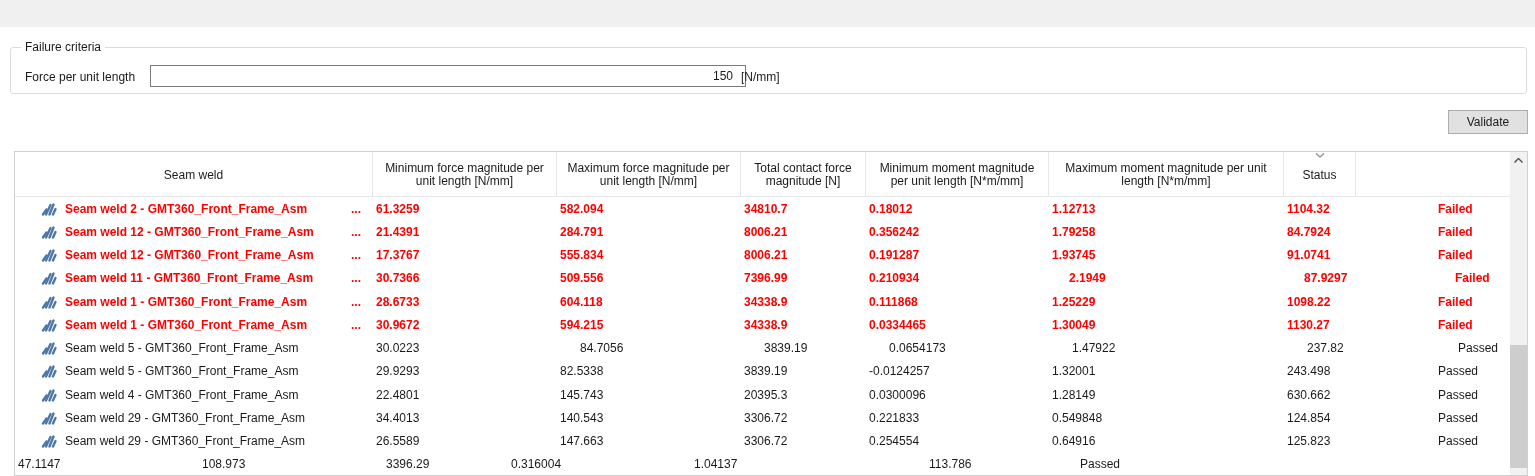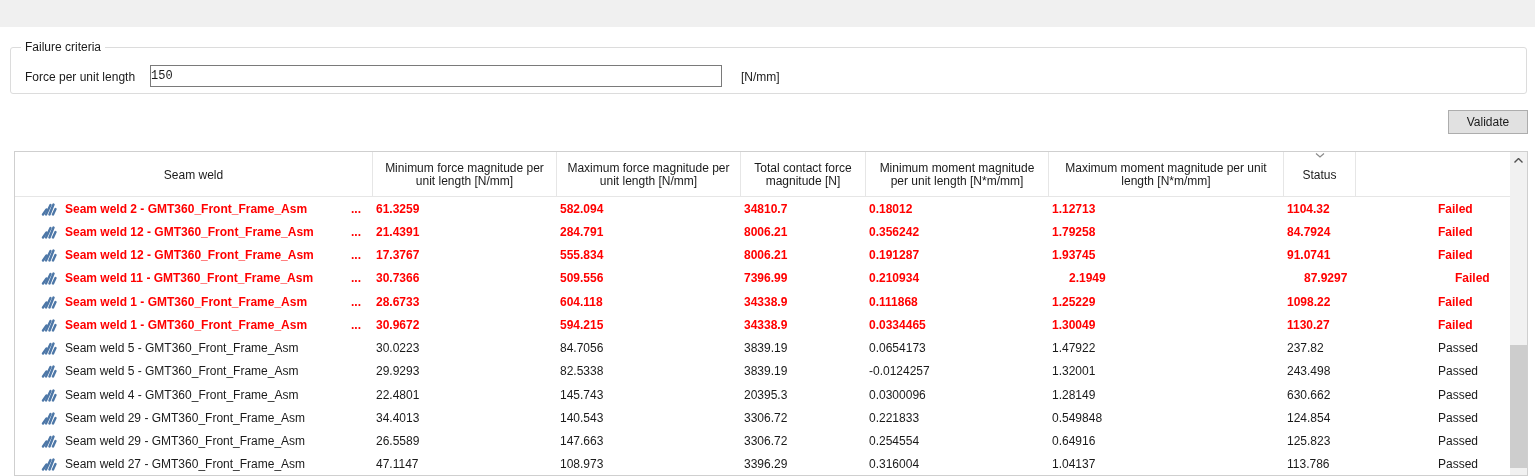--- a/index.html
+++ b/index.html
@@ -14,21 +14,21 @@
        padding:0 13px;white-space:nowrap;cursor:default;}
   .tab.active{top:2px;height:25px;background:#ffffff;border:1px solid #d9d9d9;border-bottom:none;z-index:3;}
   .tab.inactive{top:5px;height:22px;background:#f1f1f1;border:1px solid #d9d9d9;border-bottom:none;z-index:2;}
   
   .content{position:absolute;top:27px;left:0;right:0;bottom:0;background:#ffffff;}
   .groupbox{position:absolute;left:10px;top:20px;width:1517px;height:47px;
             border:1px solid #dcdcdc;border-radius:3px;box-sizing:border-box;}
   .groupbox-legend{position:absolute;left:10px;top:-8px;background:#ffffff;padding:0 4px;line-height:14px;}
   .fc-label{position:absolute;left:25px;top:43px;}
   .fc-input{position:absolute;left:150px;top:38px;width:570px;height:20px;box-sizing:content-box;
-            border:1px solid #7a7a7a;padding:0 0;font-family:Liberation Mono, monospace;font-size:12px;color:#1a1a1a;}
+            border:1px solid #7a7a7a;padding:0 12px;font-family:Liberation Sans, sans-serif;font-size:12px;color:#1a1a1a;text-align:right;}
   .fc-unit{position:absolute;left:741px;top:43px;}
   .validate-btn{position:absolute;left:1448px;top:83px;width:80px;height:24px;
                 background:var(--btn-bg,#e1e1e1);border:1px solid #adadad;
                 font-family:"Liberation Sans",sans-serif;font-size:12px;color:#1a1a1a;}
   
   .rtable{position:absolute;left:14px;top:124px;width:1514px;height:325px;box-sizing:border-box;
           border:1px solid #cfcfcf;background:#ffffff;overflow:hidden;}
   .thead{display:flex;height:44px;border-bottom:1px solid #e6e6e6;background:#ffffff;}
   .th{box-sizing:border-box;flex:0 0 auto;display:flex;align-items:center;justify-content:center;
       text-align:center;line-height:13px;padding:2px 6px 0 6px;border-right:1px solid #e6e6e6;position:relative;}
@@ -237,21 +237,21 @@
                     <line x1="2" y1="12.5" x2="5.5" y2="7.5"></line>
                     <line x1="5" y1="12.5" x2="9.5" y2="3"></line>
                     <line x1="8.5" y1="12.5" x2="12.5" y2="2.5"></line>
                     <line x1="12" y1="12.5" x2="14.5" y2="7"></line>
                   </g>
                 </svg>
               </span>
               <span>Seam weld 5 - GMT360_Front_Frame_Asm</span>
             </div>
             <div class="cell num" style="width: 184px;">30.0223</div>
-            <div class="cell num" style="width: 184px;">84.7056</div>
+            <div class="cell num" style="width: 184px; margin-left: 20px;">84.7056</div>
             <div class="cell num" style="width: 125px;">3839.19</div>
             <div class="cell num" style="width: 183px;">0.0654173</div>
             <div class="cell num" style="width: 235px;">1.47922</div>
             <div class="cell num" style="width: 154px;">237.82</div>
             <div class="cell status" style="width: 72px;">Passed</div>
           </div>
           <div class="trow">
             <div class="cell name" style="width: 358px;">
               <span class="weld-icon">
                 <svg width="17" height="14" viewBox="0 0 17 14">
@@ -333,33 +333,20 @@
             </div>
             <div class="cell num" style="width: 184px;">26.5589</div>
             <div class="cell num" style="width: 184px;">147.663</div>
             <div class="cell num" style="width: 125px;">3306.72</div>
             <div class="cell num" style="width: 183px;">0.254554</div>
             <div class="cell num" style="width: 235px;">0.64916</div>
             <div class="cell num" style="width: 154px;">125.823</div>
             <div class="cell status" style="width: 72px;">Passed</div>
           </div>
           <div class="trow">
-            <div class="cell name" style="width: 358px;">
-              <span class="weld-icon">
-                <svg width="17" height="14" viewBox="0 0 17 14">
-                  <g fill="none" stroke="currentColor" stroke-width="2.4" stroke-linecap="round">
-                    <line x1="2" y1="12.5" x2="5.5" y2="7.5"></line>
-                    <line x1="5" y1="12.5" x2="9.5" y2="3"></line>
-                    <line x1="8.5" y1="12.5" x2="12.5" y2="2.5"></line>
-                    <line x1="12" y1="12.5" x2="14.5" y2="7"></line>
-                  </g>
-                </svg>
-              </span>
-              <span>Seam weld 27 - GMT360_Front_Frame_Asm</span>
-            </div>
             <div class="cell num" style="width: 184px;">47.1147</div>
             <div class="cell num" style="width: 184px;">108.973</div>
             <div class="cell num" style="width: 125px;">3396.29</div>
             <div class="cell num" style="width: 183px;">0.316004</div>
             <div class="cell num" style="width: 235px;">1.04137</div>
             <div class="cell num" style="width: 154px;">113.786</div>
             <div class="cell status" style="width: 72px;">Passed</div>
           </div>
         </div>
       <div class="vscroll">

